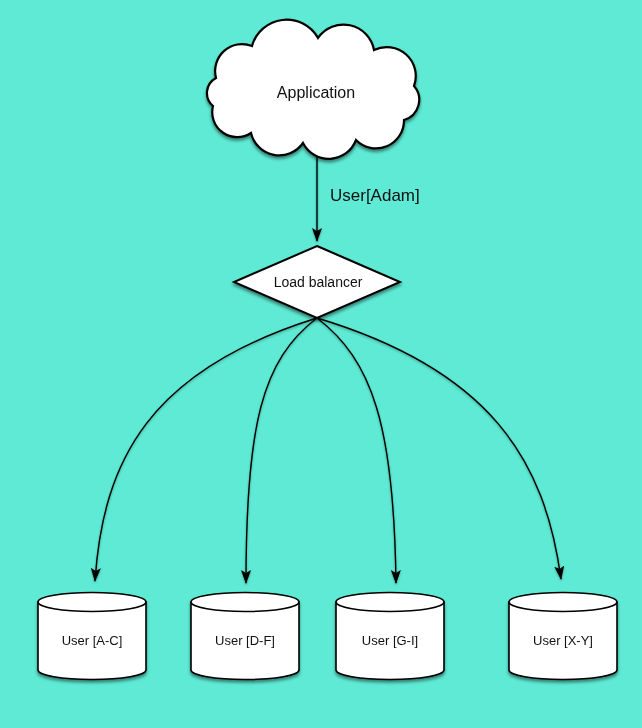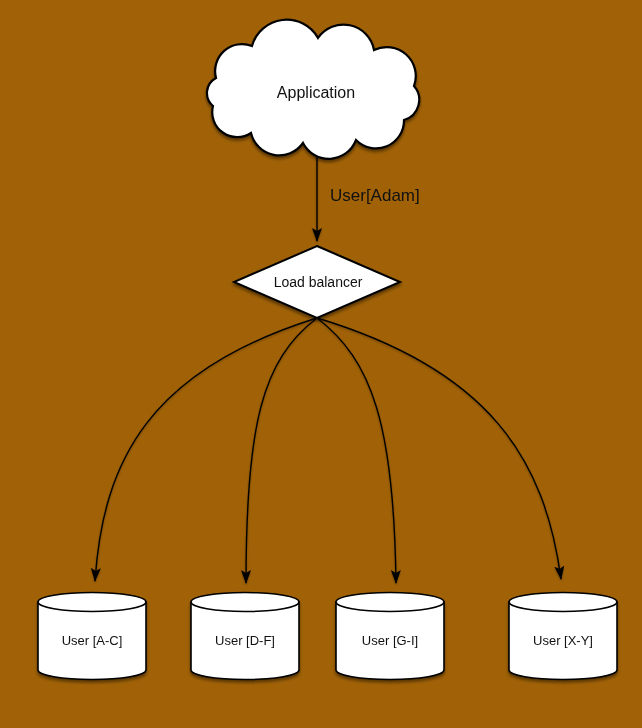--- a/index.html
+++ b/index.html
@@ -8,21 +8,21 @@
     background: #ffffff;
     width: 642px;
     height: 728px;
     overflow: hidden;
     font-family: "Liberation Sans", sans-serif;
   }
   .canvas {
     position: relative;
     width: 642px;
     height: 728px;
-    background: #a16207;
+    background: #5eead4;
   }
   svg { display: block; }
   text {
     font-family: "Liberation Sans", sans-serif;
     fill: #111111;
   }
   .node-label { font-size: 16px; }
   .edge-label { font-size: 17px; }
   .diamond-label { font-size: 14px; }
   .db-label { font-size: 13px; }

